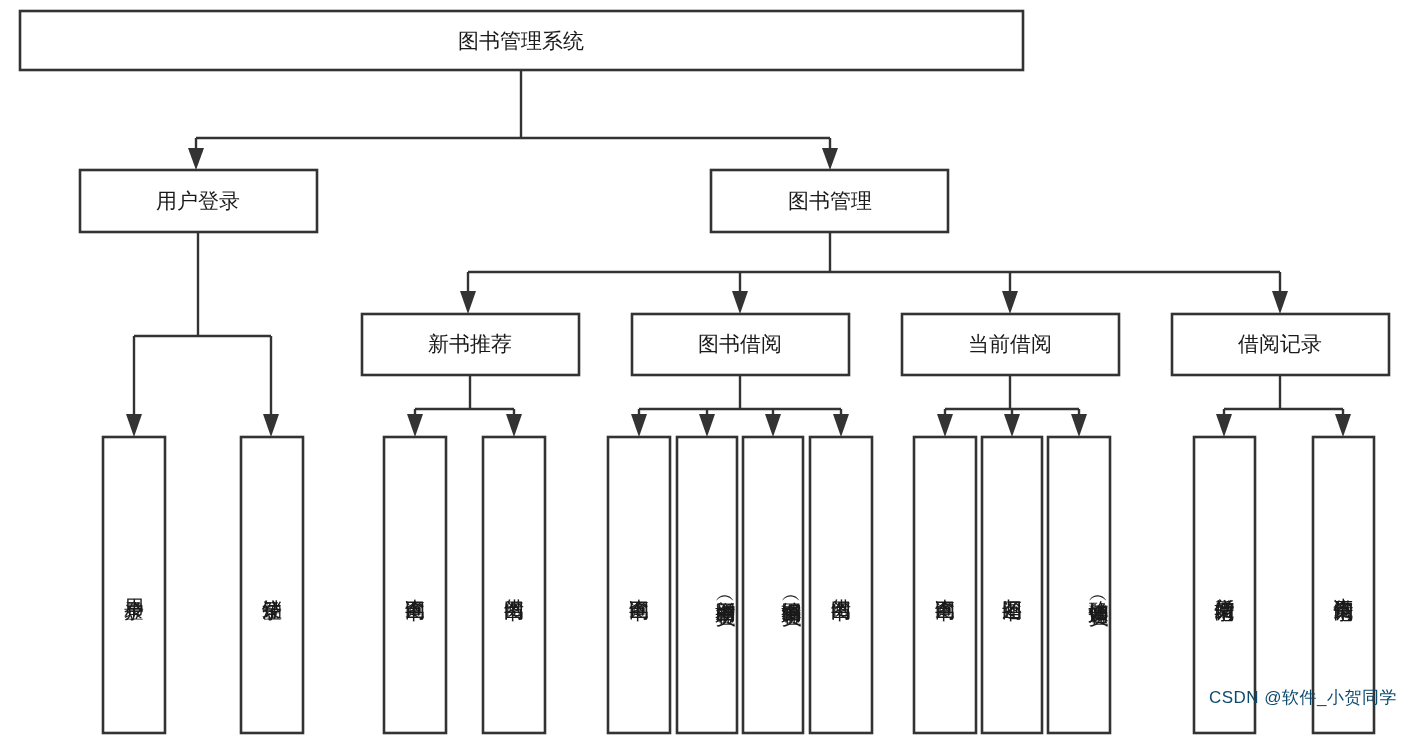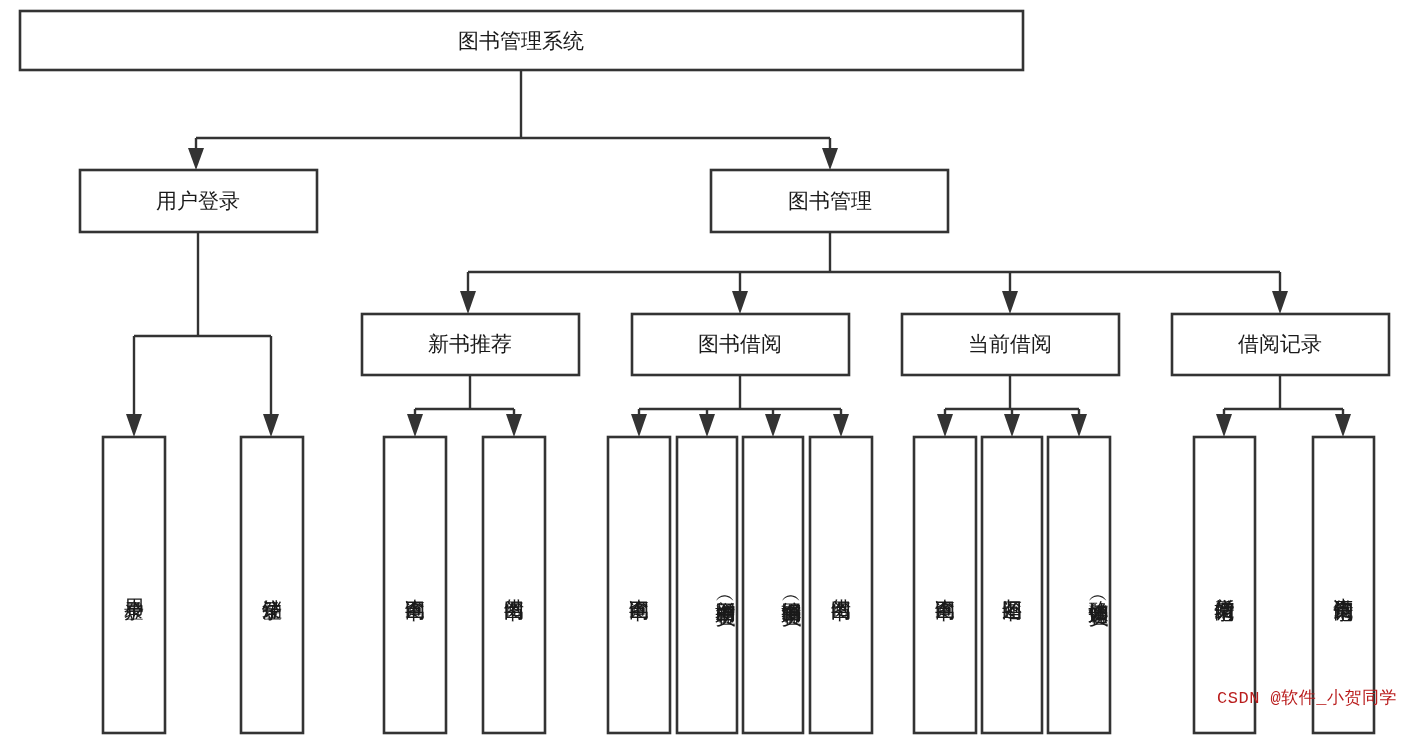--- a/index.html
+++ b/index.html
@@ -61,23 +61,23 @@
     text-align: center;
     display: flex;
     align-items: center;
     justify-content: center;
     pointer-events: none;
   }
   .watermark {
     position: absolute;
     right: 8px;
     bottom: 6px;
-    font-family: Liberation Mono, monospace;
+    font-family: Liberation Sans, sans-serif;
     font-size: 17px;
-    color: #b91c1c;
+    color: #0c4a6e;
     letter-spacing: 0.5px;
     white-space: nowrap;
   }
 </style>
 </head>
 <body>
 
 <div id="diagram-root">
 
   <svg class="flow" viewBox="0 0 1405 747" xmlns="http://www.w3.org/2000/svg">

